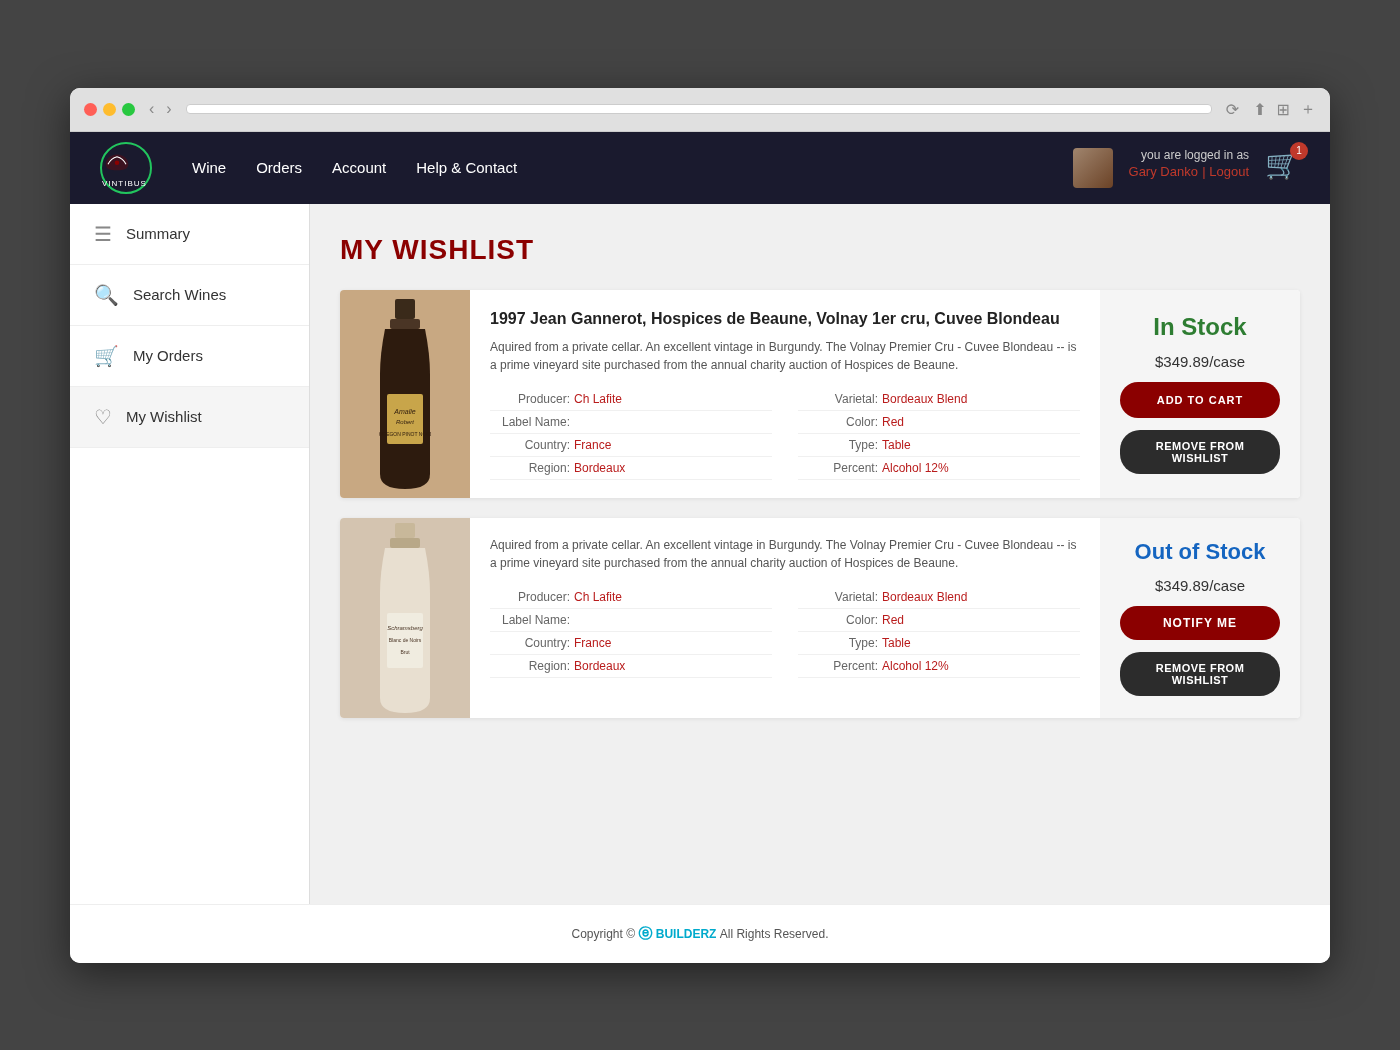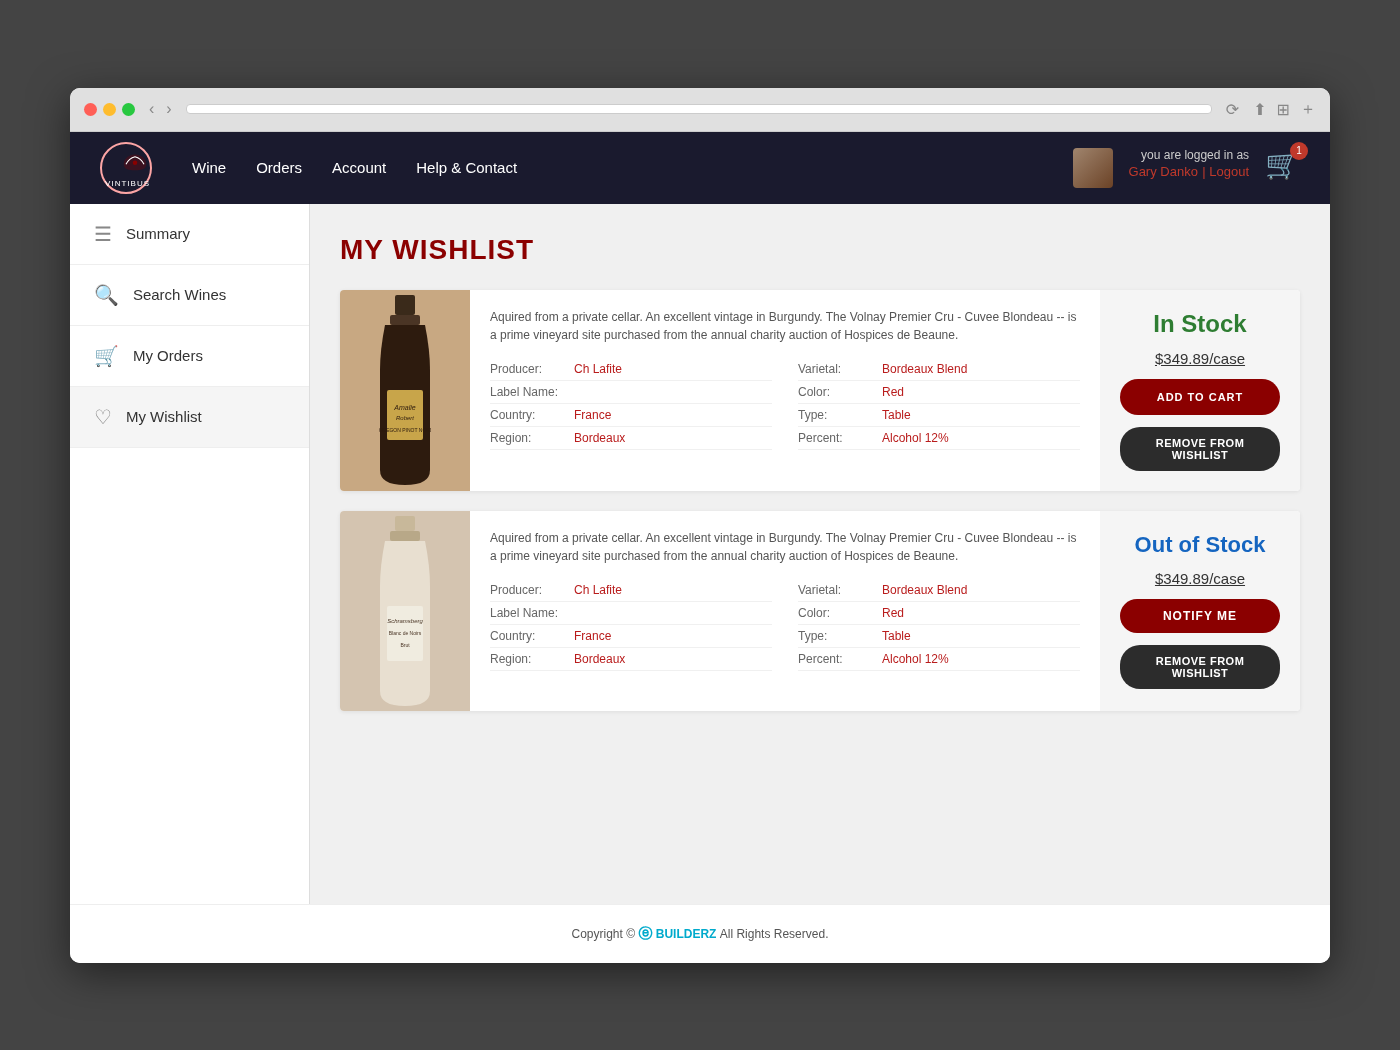--- a/index.html
+++ b/index.html
@@ -53,23 +53,23 @@
       height: 72px;
     }
     .logo-wrap {
       display: flex;
       align-items: center;
       margin-right: 40px;
     }
     .logo-circle {
       width: 52px; height: 52px;
       border-radius: 50%;
-      border: 2px solid #fca5a5;
+      border: 2px solid #22c55e;
       background: #1a1a2e;
-      display: flex; align-items: flex-end; justify-content: center;
+      display: flex; align-items: flex-start; justify-content: center;
       flex-direction: column;
     }
     .logo-circle svg { width: 30px; height: 30px; }
     .logo-text { color: #fff; font-size: 8px; letter-spacing: 1px; margin-top: 2px; }
     .main-nav { display: flex; gap: 30px; flex: 1; }
     .main-nav a {
       color: #fff;
       text-decoration: none;
       font-size: 15px;
       cursor: pointer;
@@ -187,21 +187,21 @@
       background: #f5f5f5;
       display: flex;
       flex-direction: column;
       align-items: center;
       justify-content: center;
       padding: 20px;
       gap: 12px;
     }
     .stock-status-green { color: #2e7d32; font-size: 24px; font-weight: bold; text-align: center; }
     .stock-status-blue { color: #1565c0; font-size: 22px; font-weight: bold; text-align: right; }
-    .price { color: #333; font-size: 15px; text-align: center; text-decoration: underline; }
+    .price { color: #333; font-size: 15px; text-align: center; }
     .btn-add-cart {
       background: #8b0000;
       color: #fff;
       border: none;
       border-radius: 20px;
       padding: 12px 20px;
       font-size: 11px;
       font-weight: bold;
       letter-spacing: 1px;
       cursor: pointer;
@@ -238,20 +238,21 @@
       background: #fff;
       text-align: center;
       padding: 20px;
       font-size: 12px;
       color: #555;
       border-top: 1px solid #eee;
     }
     .wine-details-wrapper {
       display: flex;
       gap: 26px;
+      text-align: right;
     }
     .detail-col {
       flex: 1;
     }
     .detail-row-item {
       display: flex;
       font-size: 12px;
       padding: 4px 0;
       border-bottom: 1px solid #f0f0f0;
       gap: 4px;
@@ -351,20 +352,21 @@
             <rect x="25" y="25" width="30" height="10" rx="2" fill="#4a3525"></rect>
             <path d="M20 35 Q15 60 15 80 L15 180 Q15 195 40 195 Q65 195 65 180 L65 80 Q65 60 60 35 Z" fill="#2d1b0e"></path>
             <rect x="22" y="100" width="36" height="50" rx="2" fill="#c8a54a"></rect>
             <text x="40" y="120" text-anchor="middle" font-size="7" fill="#2d1b0e" font-style="italic">Amalie</text>
             <text x="40" y="130" text-anchor="middle" font-size="6" fill="#2d1b0e" font-style="italic">Robert</text>
             <text x="40" y="142" text-anchor="middle" font-size="5" fill="#2d1b0e">OREGON PINOT NOIR</text>
           </svg>
         </div>
 
         <div class="wine-info">
+          <div class="wine-name">1997 Jean Gannerot, Hospices de Beaune, Volnay 1er cru, Cuvee Blondeau</div>
           <div class="wine-desc">Aquired from a private cellar. An excellent vintage in Burgundy. The Volnay Premier Cru - Cuvee Blondeau -- is a prime vineyard site purchased from the annual charity auction of Hospices de Beaune.</div>
           <div class="wine-details-wrapper">
             <div class="detail-col">
               <div class="detail-row-item">
                 <span class="lbl">Producer:</span>
                 <span class="val">Ch Lafite</span>
               </div>
               <div class="detail-row-item">
                 <span class="lbl">Label Name:</span>
                 <span class="val"></span>

